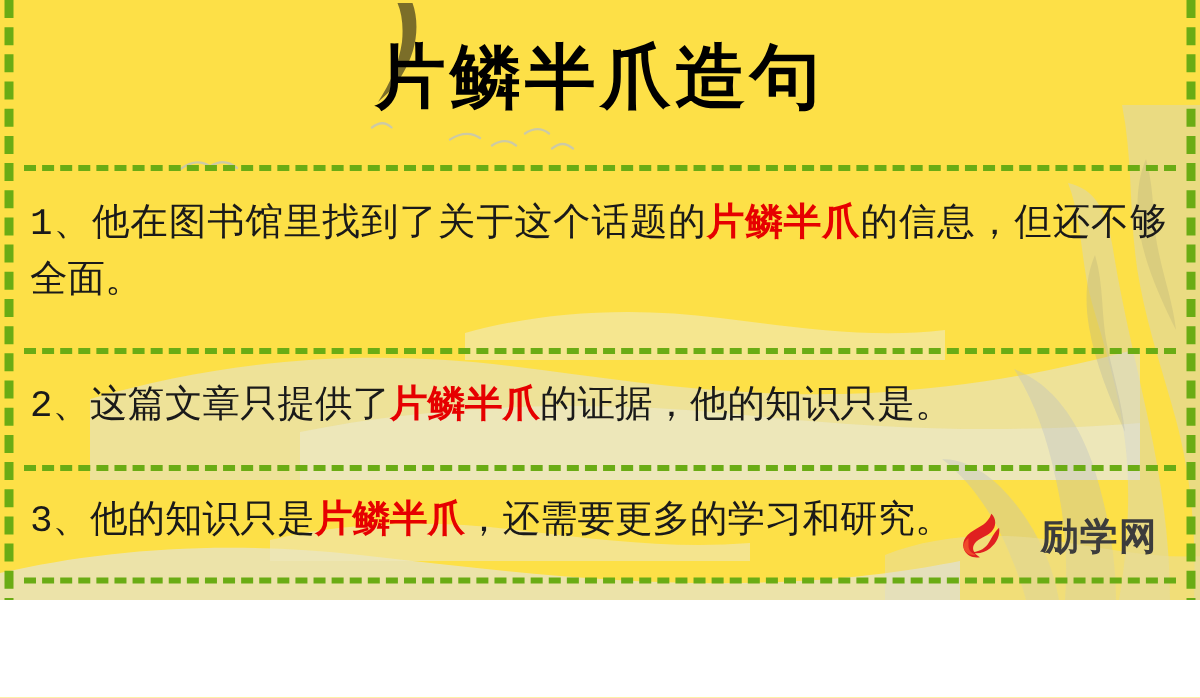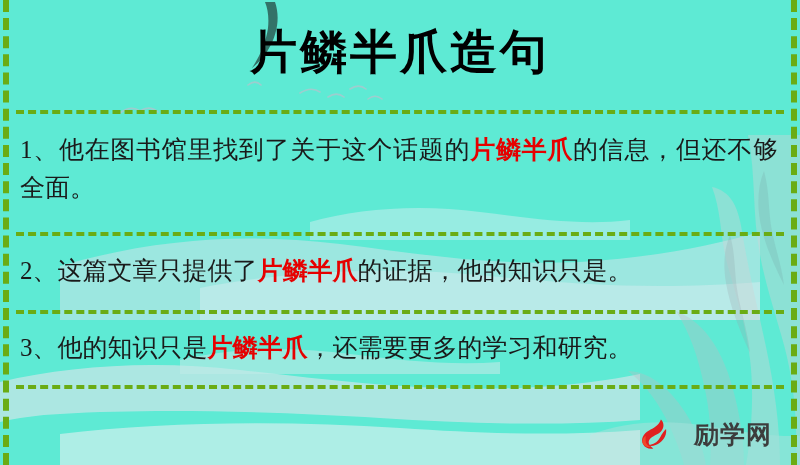--- a/index.html
+++ b/index.html
@@ -3,23 +3,23 @@
 <meta charset="utf-8">
 <style>
   html, body {
     margin: 0;
     padding: 0;
     background: #ffffff;
   }
   #page {
     position: relative;
     width: 800px;
-    height: 465px;
+    height: 400px;
     overflow: hidden;
-    background: #5eead4;
+    background: #fde047;
     font-family: "Liberation Serif", "DejaVu Serif", serif;
   }
 
   
   .wm {
     position: absolute;
     pointer-events: none;
     z-index: 0;
   }
   #wm-mountain-right {
@@ -113,37 +113,37 @@
   
   .sentence {
     position: absolute;
     z-index: 4;
     left: 20px;
     right: 22px;
     font-size: 25px;
     line-height: 38px;
     color: #1a1a1a;
     text-align: justify;
-    font-family: Liberation Serif, serif;
+    font-family: Liberation Mono, monospace;
   }
   #sentence-1 { top: 131px; }
   #sentence-2 { top: 252px; }
   #sentence-3 { top: 329px; }
 
   .kw {
     color: #e60000;
     font-weight: bold;
   }
 
   
   #logo {
     position: absolute;
     z-index: 5;
     right: 28px;
-    bottom: 14px;
+    bottom: 26px;
     display: flex;
     align-items: center;
     gap: 22px;
   }
   #logo-mark {
     width: 34px;
     height: 34px;
     flex: 0 0 auto;
   }
   #logo-text {

